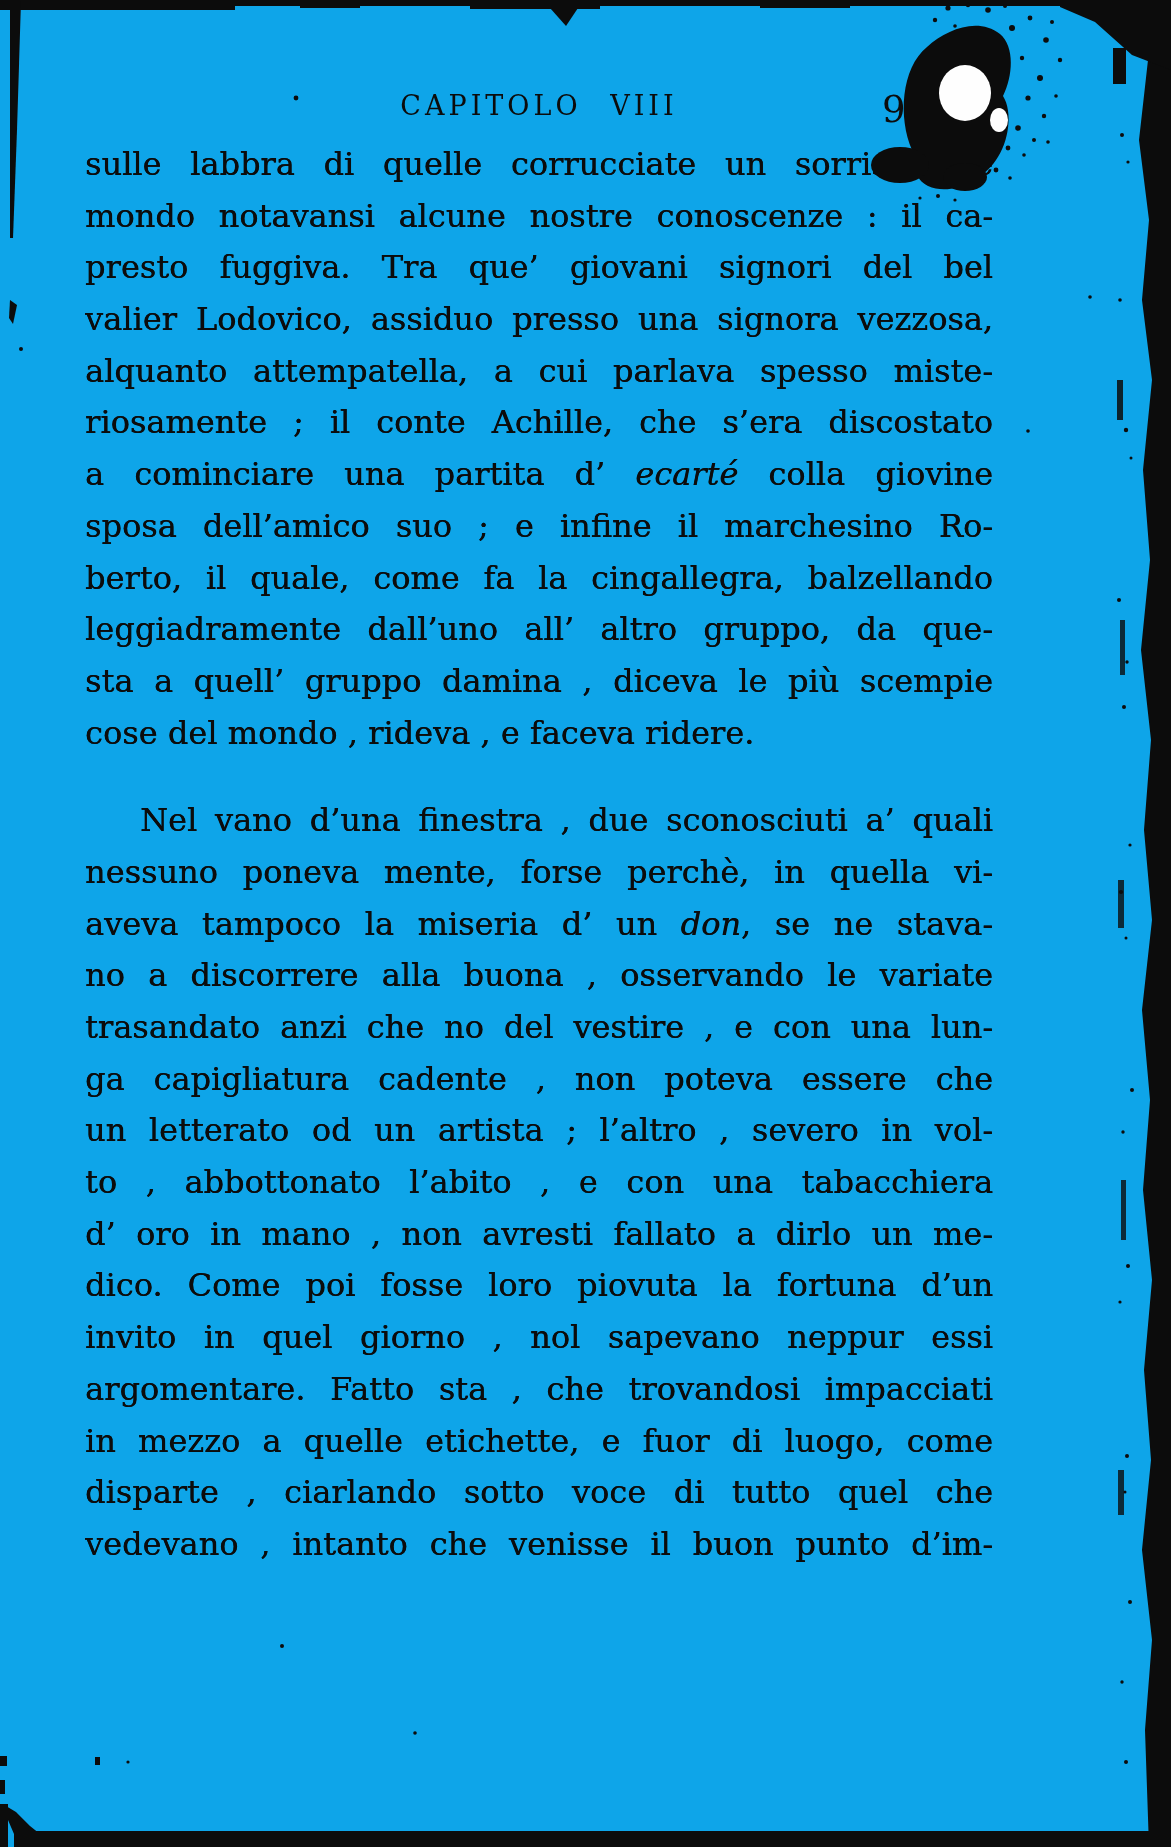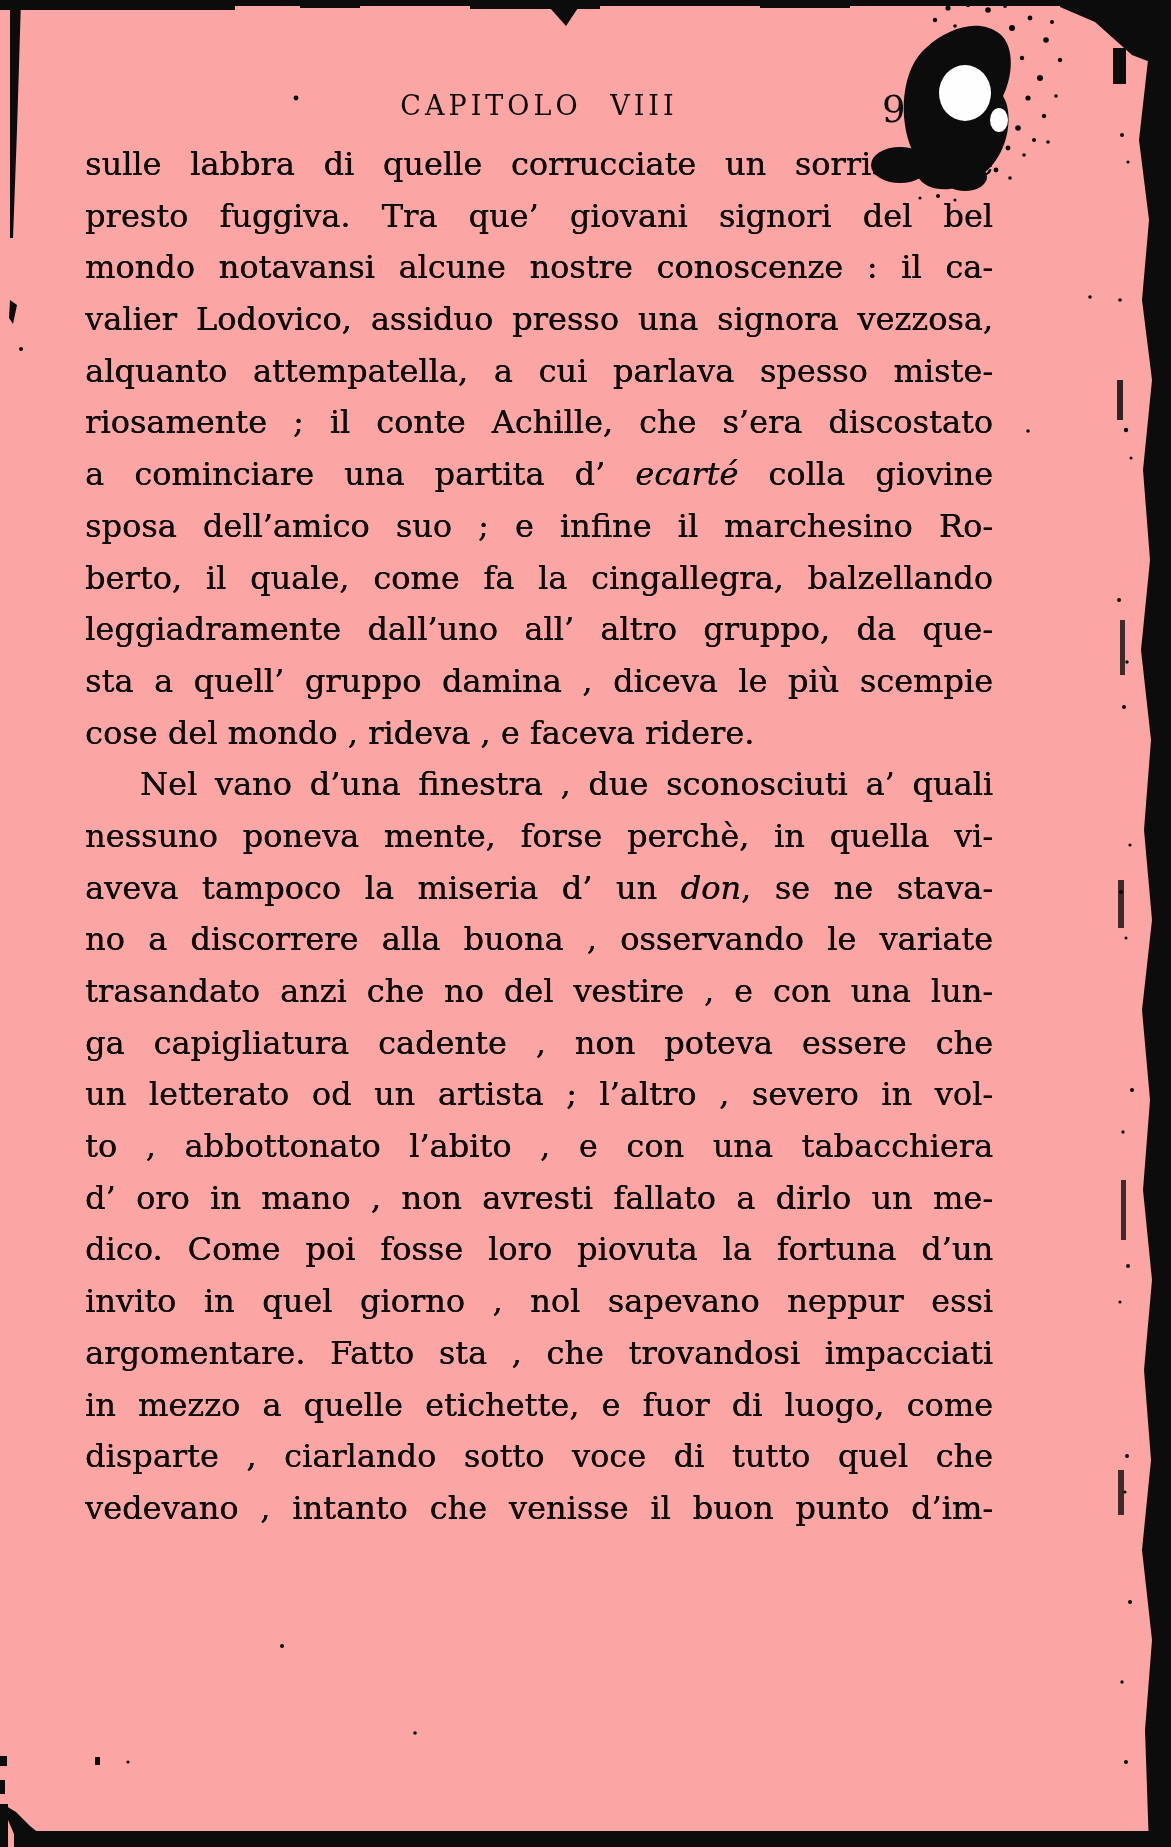--- a/index.html
+++ b/index.html
@@ -1,19 +1,19 @@
 <!DOCTYPE html>
 <html><head>
 <meta charset="utf-8">
 <style>
   html,body{margin:0;padding:0;background:#d8d8d8;}
   .page{
     position:relative;
     width:1171px;height:1847px;
-    background:#fca5a5;
+    background:#0ea5e9;
     color:#0c0c0c;
     font-family:"DejaVu Serif", serif;
     overflow:hidden;
     margin:0 auto;
   }
   .running-head{
     position:absolute;
     left:85px;top:90px;width:908px;
     text-align:center;
     font-size:27px;
@@ -33,36 +33,36 @@
   }
   .line{
     height:51.7px;
     overflow:hidden;
     font-size:32px;
     line-height:46px;
     text-align:justify;
     text-shadow:0.35px 0 0 currentColor;
   }
   .line.j::after{content:"";display:inline-block;width:100%;height:0;}
-  .line.ind{text-indent:55px;}
+  .line.ind{text-indent:55px;margin-top:36px;}
   .line em{}
   .artifacts{position:absolute;left:0;top:0;width:1171px;height:1847px;pointer-events:none;}
 </style>
 </head>
 <body>
 
 <div class="page">
 
   <div class="running-head">CAPITOLO VIII</div>
   <div class="page-number">9</div>
 
   <div class="text-block">
       <div class="line j"><span>sulle labbra di quelle corrucciate un sorriso che</span></div>
+      <div class="line j"><span>mondo notavansi alcune nostre conoscenze : il ca-</span></div>
       <div class="line j"><span>presto fuggiva. Tra que’ giovani signori del bel</span></div>
-      <div class="line j"><span>mondo notavansi alcune nostre conoscenze : il ca-</span></div>
       <div class="line j"><span>valier Lodovico, assiduo presso una signora vezzosa,</span></div>
       <div class="line j"><span>alquanto attempatella, a cui parlava spesso miste-</span></div>
       <div class="line j"><span>riosamente ; il conte Achille, che s’era discostato</span></div>
       <div class="line j"><span>a cominciare una partita d’ </span><em>ecarté</em><span> colla giovine</span></div>
       <div class="line j"><span>sposa dell’amico suo ; e infine il marchesino Ro-</span></div>
       <div class="line j"><span>berto, il quale, come fa la cingallegra, balzellando</span></div>
       <div class="line j"><span>leggiadramente dall’uno all’ altro gruppo, da que-</span></div>
       <div class="line j"><span>sta a quell’ gruppo damina , diceva le più scempie</span></div>
       <div class="line"><span>cose del mondo , rideva , e faceva ridere.</span></div>
       <div class="line j ind"><span>Nel vano d’una finestra , due sconosciuti a’ quali</span></div>

